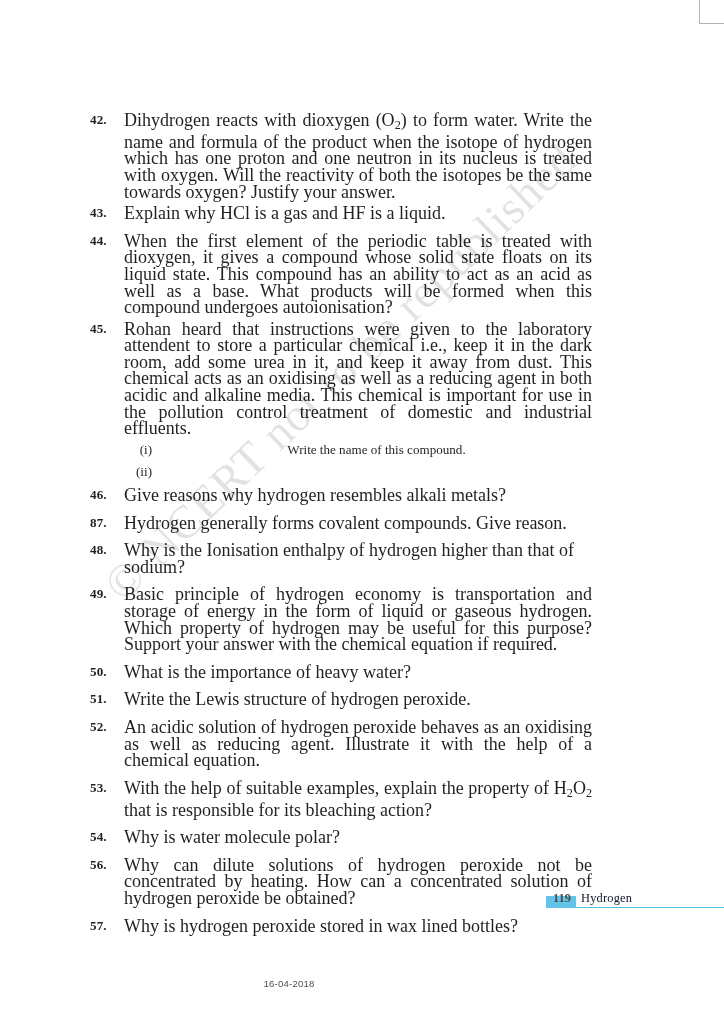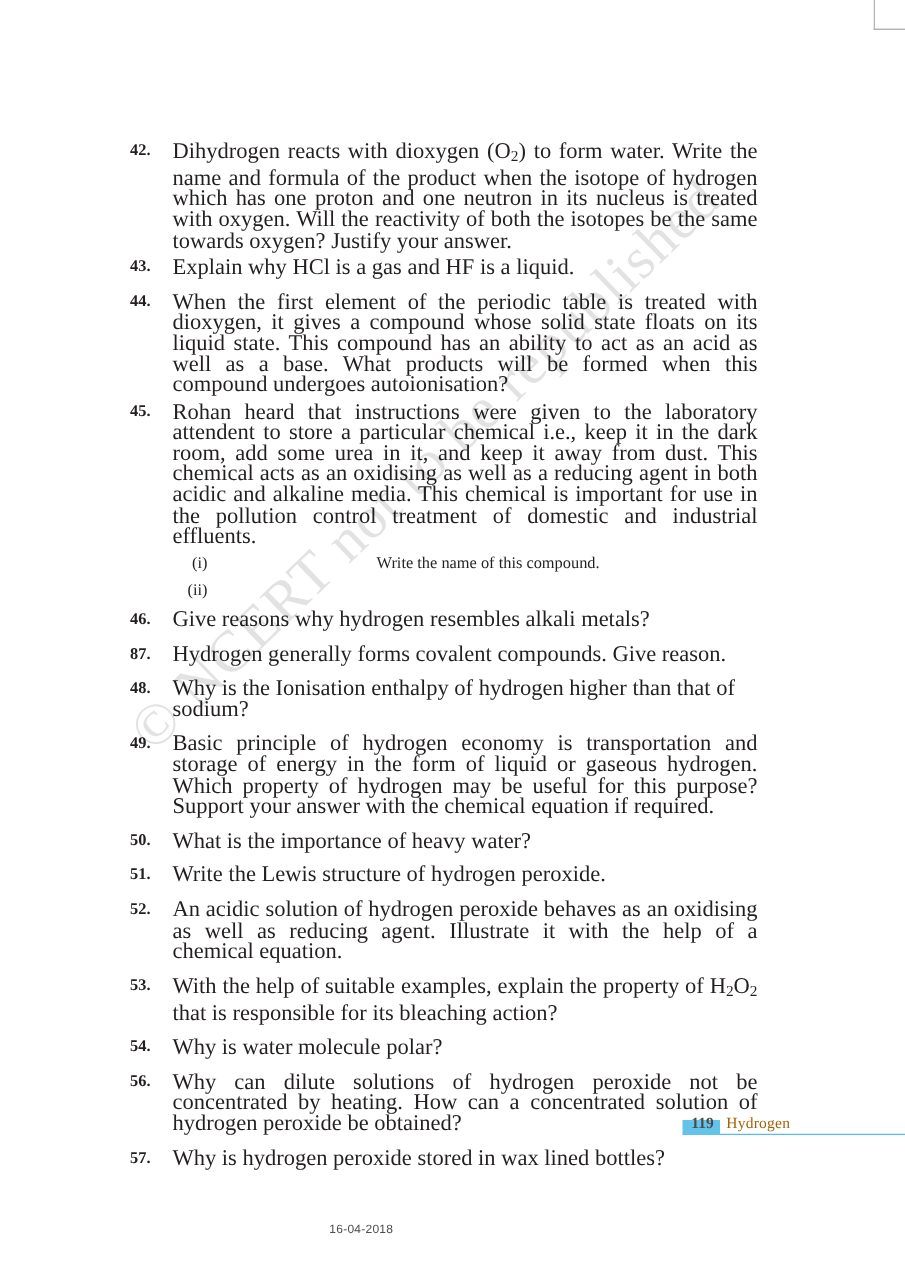--- a/index.html
+++ b/index.html
@@ -57,21 +57,21 @@
     font-family: "Liberation Serif", "DejaVu Serif", serif;
     font-size: 47px;
     letter-spacing: 1px;
     color: #000000;
     opacity: 0.11;
   }
 
   
   #content {
     position: absolute;
-    left: 104px;
+    left: 90px;
     top: 112px;
     width: 502px;
     z-index: 2;
   }
 
   .qrow {
     display: flex;
     align-items: flex-start;
     margin-bottom: 11px;
   }
@@ -158,21 +158,21 @@
     font-size: 12.4px;
     font-weight: bold;
     color: #4a4a4a;
     line-height: 16px;
   }
   #footer-chapter {
     position: absolute;
     left: 581px;
     top: -2px;
     font-size: 12.4px;
-    color: #a16207;
+    color: #0f172a;
     line-height: 16px;
     letter-spacing: 0.2px;
   }
 
   
   #date-stamp {
     position: absolute;
     left: 0;
     top: 978px;
     width: 636px;

